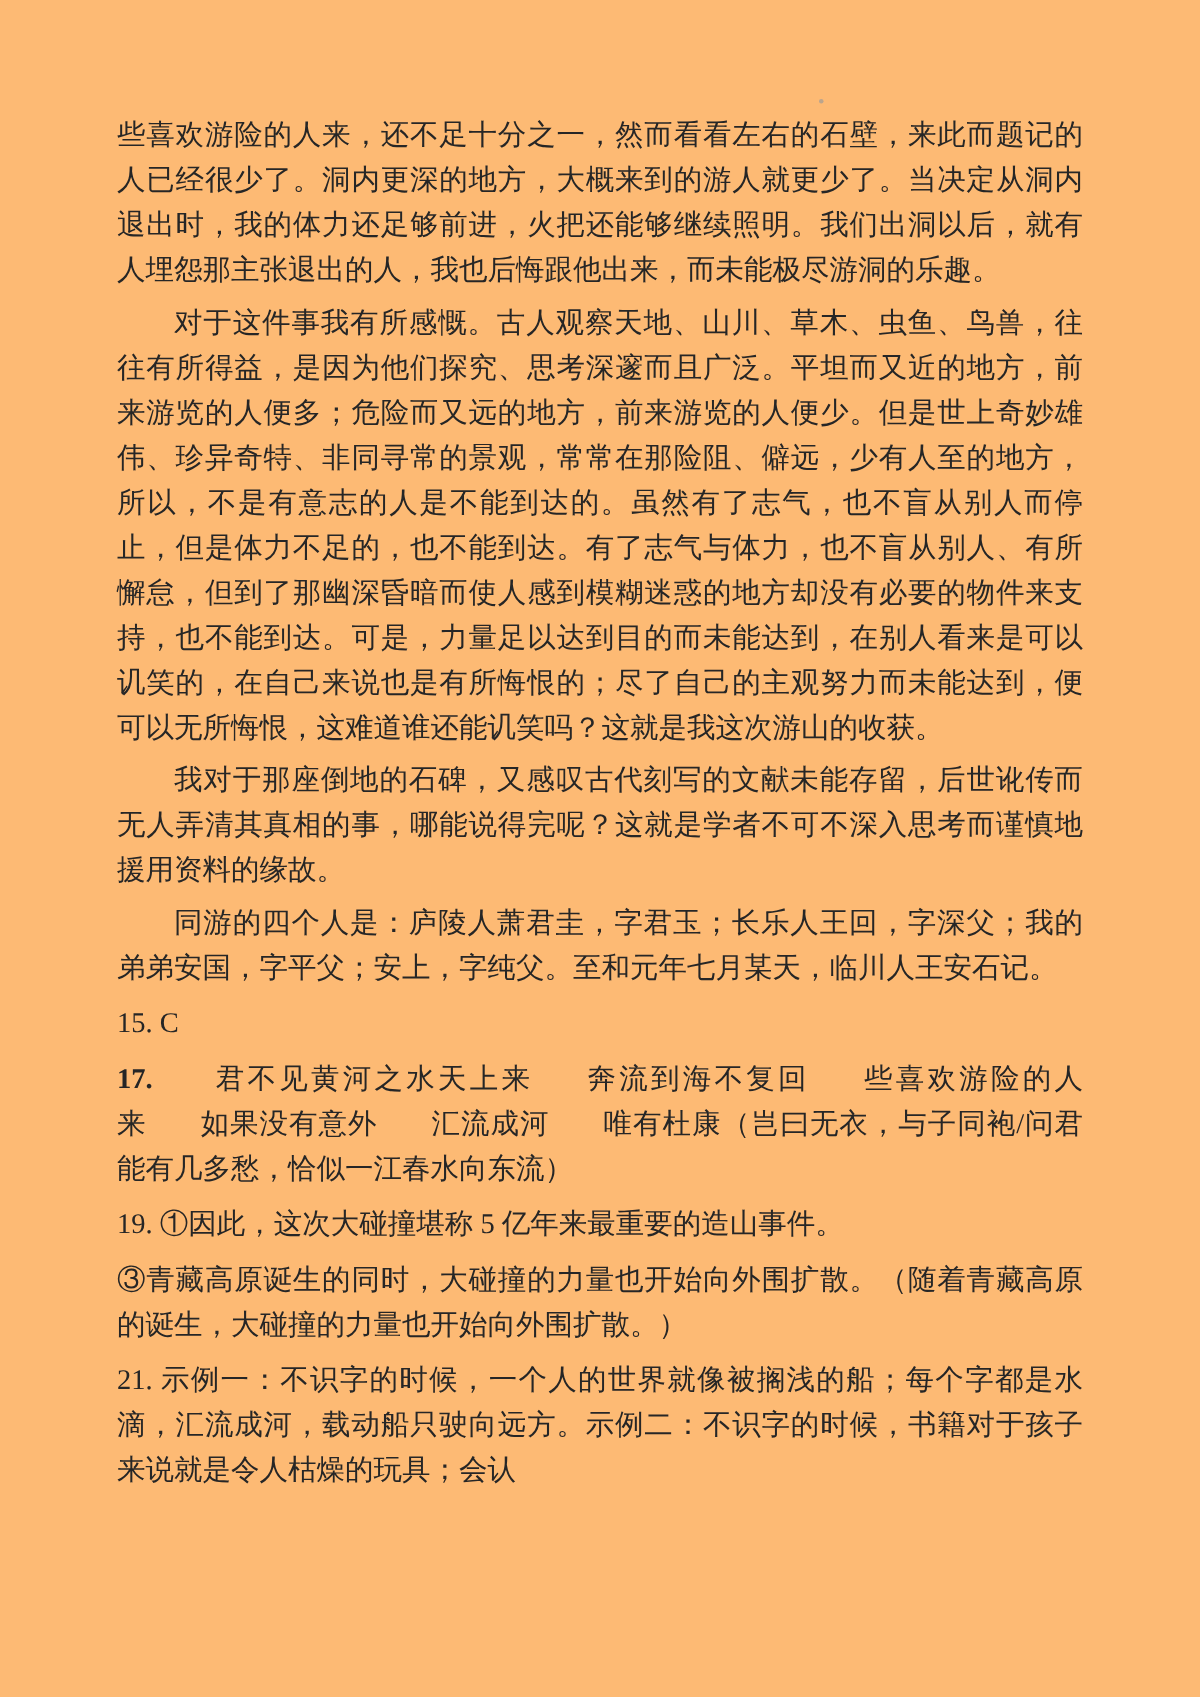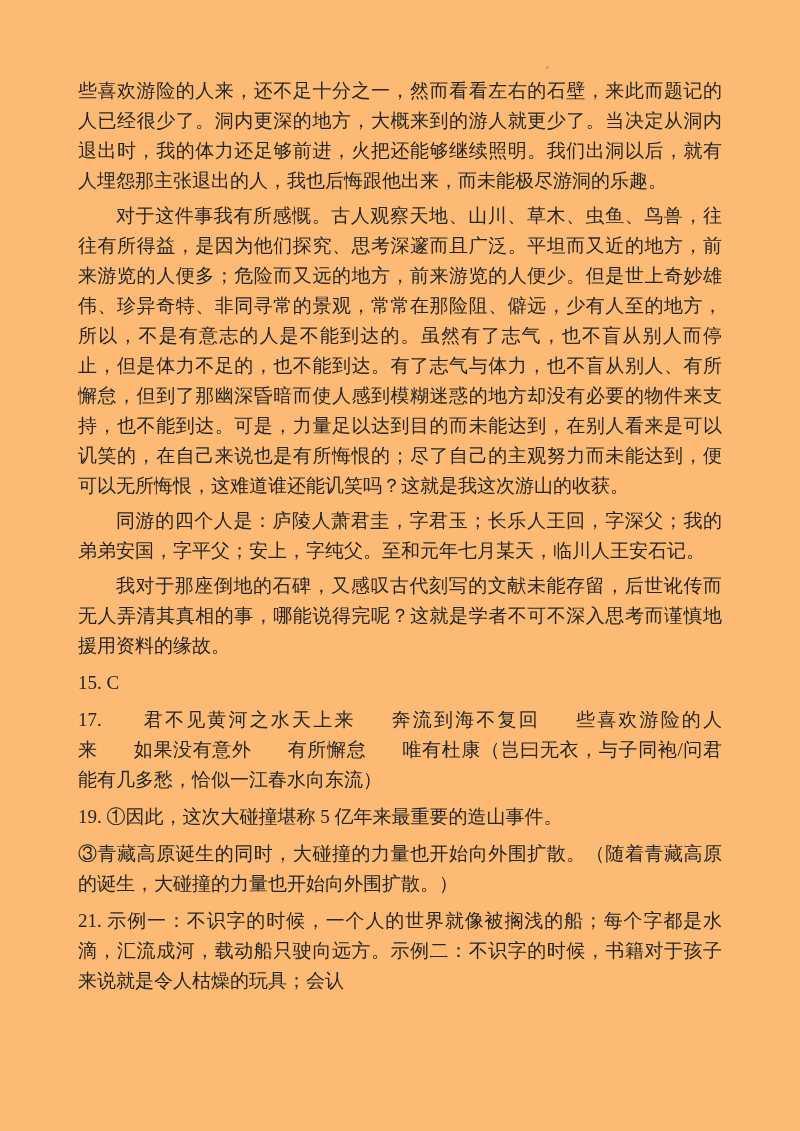--- a/index.html
+++ b/index.html
@@ -33,20 +33,21 @@
     text-indent: 2em;
   }
   .para + .para {
     margin-top: 5px;
   }
   .para.item {
     margin-top: 7px;
   }
   .q17 .q17num {
     margin-right: 2.1em;
+    font-weight: bold;
   }
   .q17 .q17part {
     margin-right: 1.9em;
   }
   .q17 .q17part:last-child {
     margin-right: 0;
   }
   .speck {
     position: absolute;
     left: 546px;
@@ -62,30 +63,30 @@
 <body>
 
 <div class="page">
 
   <span class="speck"></span>
 
   <p class="para">些喜欢游险的人来，还不足十分之一，然而看看左右的石壁，来此而题记的人已经很少了。洞内更深的地方，大概来到的游人就更少了。当决定从洞内退出时，我的体力还足够前进，火把还能够继续照明。我们出洞以后，就有人埋怨那主张退出的人，我也后悔跟他出来，而未能极尽游洞的乐趣。</p>
 
   <p class="para indent">对于这件事我有所感慨。古人观察天地、山川、草木、虫鱼、鸟兽，往往有所得益，是因为他们探究、思考深邃而且广泛。平坦而又近的地方，前来游览的人便多；危险而又远的地方，前来游览的人便少。但是世上奇妙雄伟、珍异奇特、非同寻常的景观，常常在那险阻、僻远，少有人至的地方，所以，不是有意志的人是不能到达的。虽然有了志气，也不盲从别人而停止，但是体力不足的，也不能到达。有了志气与体力，也不盲从别人、有所懈怠，但到了那幽深昏暗而使人感到模糊迷惑的地方却没有必要的物件来支持，也不能到达。可是，力量足以达到目的而未能达到，在别人看来是可以讥笑的，在自己来说也是有所悔恨的；尽了自己的主观努力而未能达到，便可以无所悔恨，这难道谁还能讥笑吗？这就是我这次游山的收获。</p>
 
+  <p class="para indent">我对于那座倒地的石碑，又感叹古代刻写的文献未能存留，后世讹传而无人弄清其真相的事，哪能说得完呢？这就是学者不可不深入思考而谨慎地援用资料的缘故。</p>
+
   <p class="para indent">同游的四个人是：庐陵人萧君圭，字君玉；长乐人王回，字深父；我的弟弟安国，字平父；安上，字纯父。至和元年七月某天，临川人王安石记。</p>
-
-  <p class="para indent">我对于那座倒地的石碑，又感叹古代刻写的文献未能存留，后世讹传而无人弄清其真相的事，哪能说得完呢？这就是学者不可不深入思考而谨慎地援用资料的缘故。</p>
 
   <p class="para item">15. C</p>
 
 
 
   <p class="para item q17">
-    <span class="q17num">17.</span><span class="q17part">君不见黄河之水天上来</span><span class="q17part">奔流到海不复回</span><span class="q17part">些喜欢游险的人来</span><span class="q17part">如果没有意外</span><span class="q17part">有所懈怠</span><span class="q17part">唯有杜康（岂曰无衣，与子同袍/问君能有几多愁，恰似一江春水向东流）</span>
+    <span class="q17num">17.</span><span class="q17part">君不见黄河之水天上来</span><span class="q17part">奔流到海不复回</span><span class="q17part">些喜欢游险的人来</span><span class="q17part">如果没有意外</span><span class="q17part">汇流成河</span><span class="q17part">唯有杜康（岂曰无衣，与子同袍/问君能有几多愁，恰似一江春水向东流）</span>
   </p>
 
 
   <p class="para item">19. ①因此，这次大碰撞堪称 5 亿年来最重要的造山事件。</p>
 
   <p class="para item">③青藏高原诞生的同时，大碰撞的力量也开始向外围扩散。（随着青藏高原的诞生，大碰撞的力量也开始向外围扩散。）</p>
 
 
   <p class="para item">21. 示例一：不识字的时候，一个人的世界就像被搁浅的船；每个字都是水滴，汇流成河，载动船只驶向远方。示例二：不识字的时候，书籍对于孩子来说就是令人枯燥的玩具；会认</p>
 

